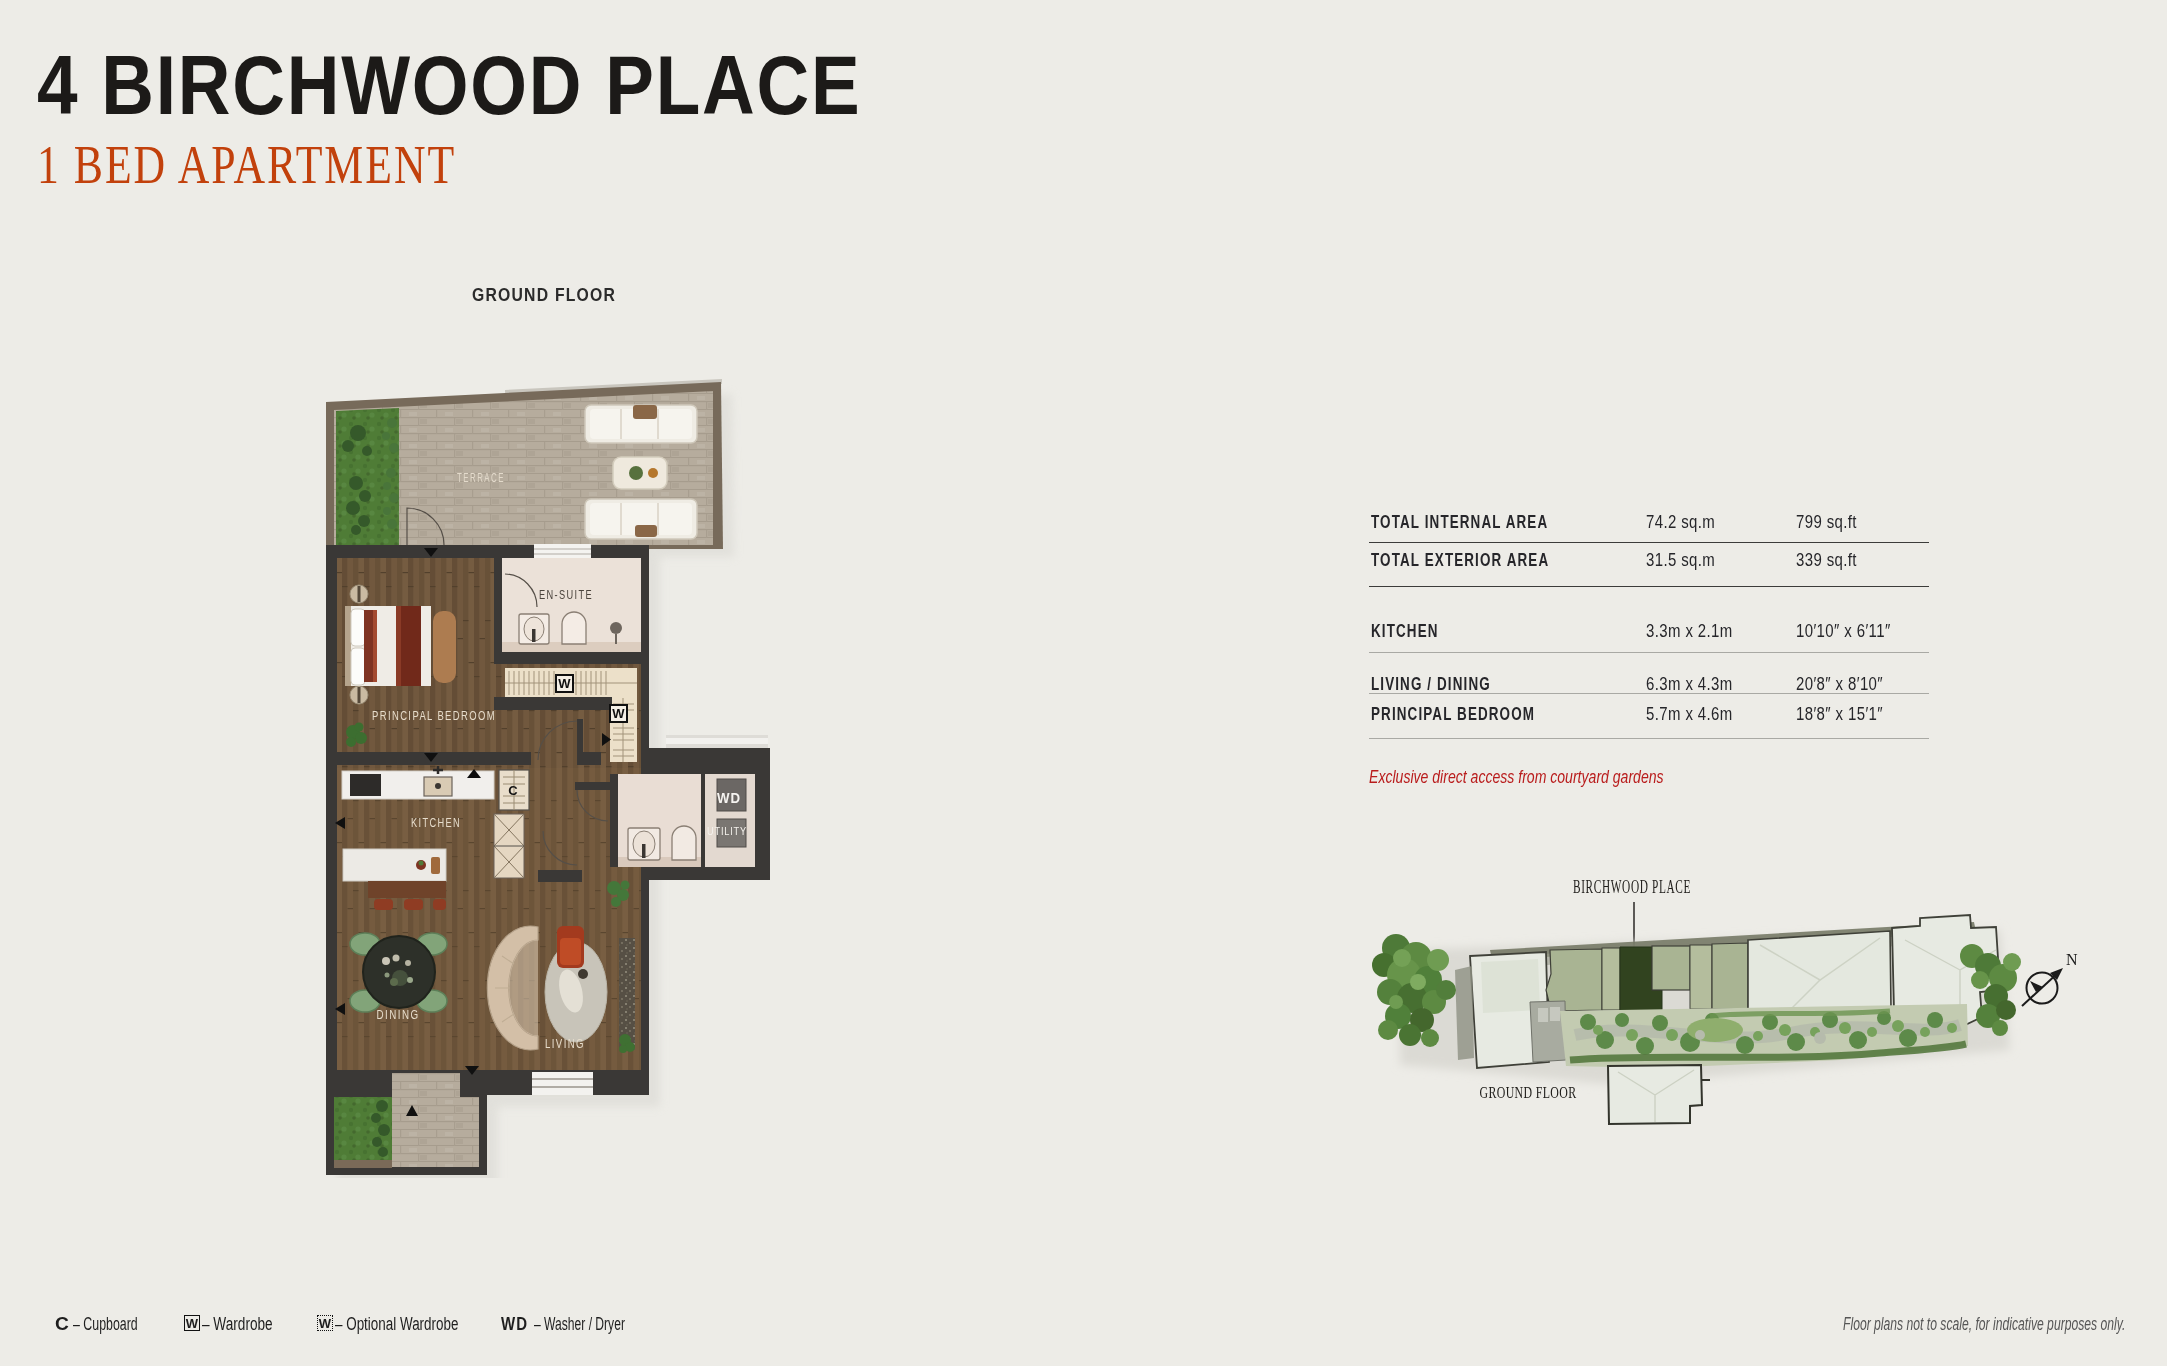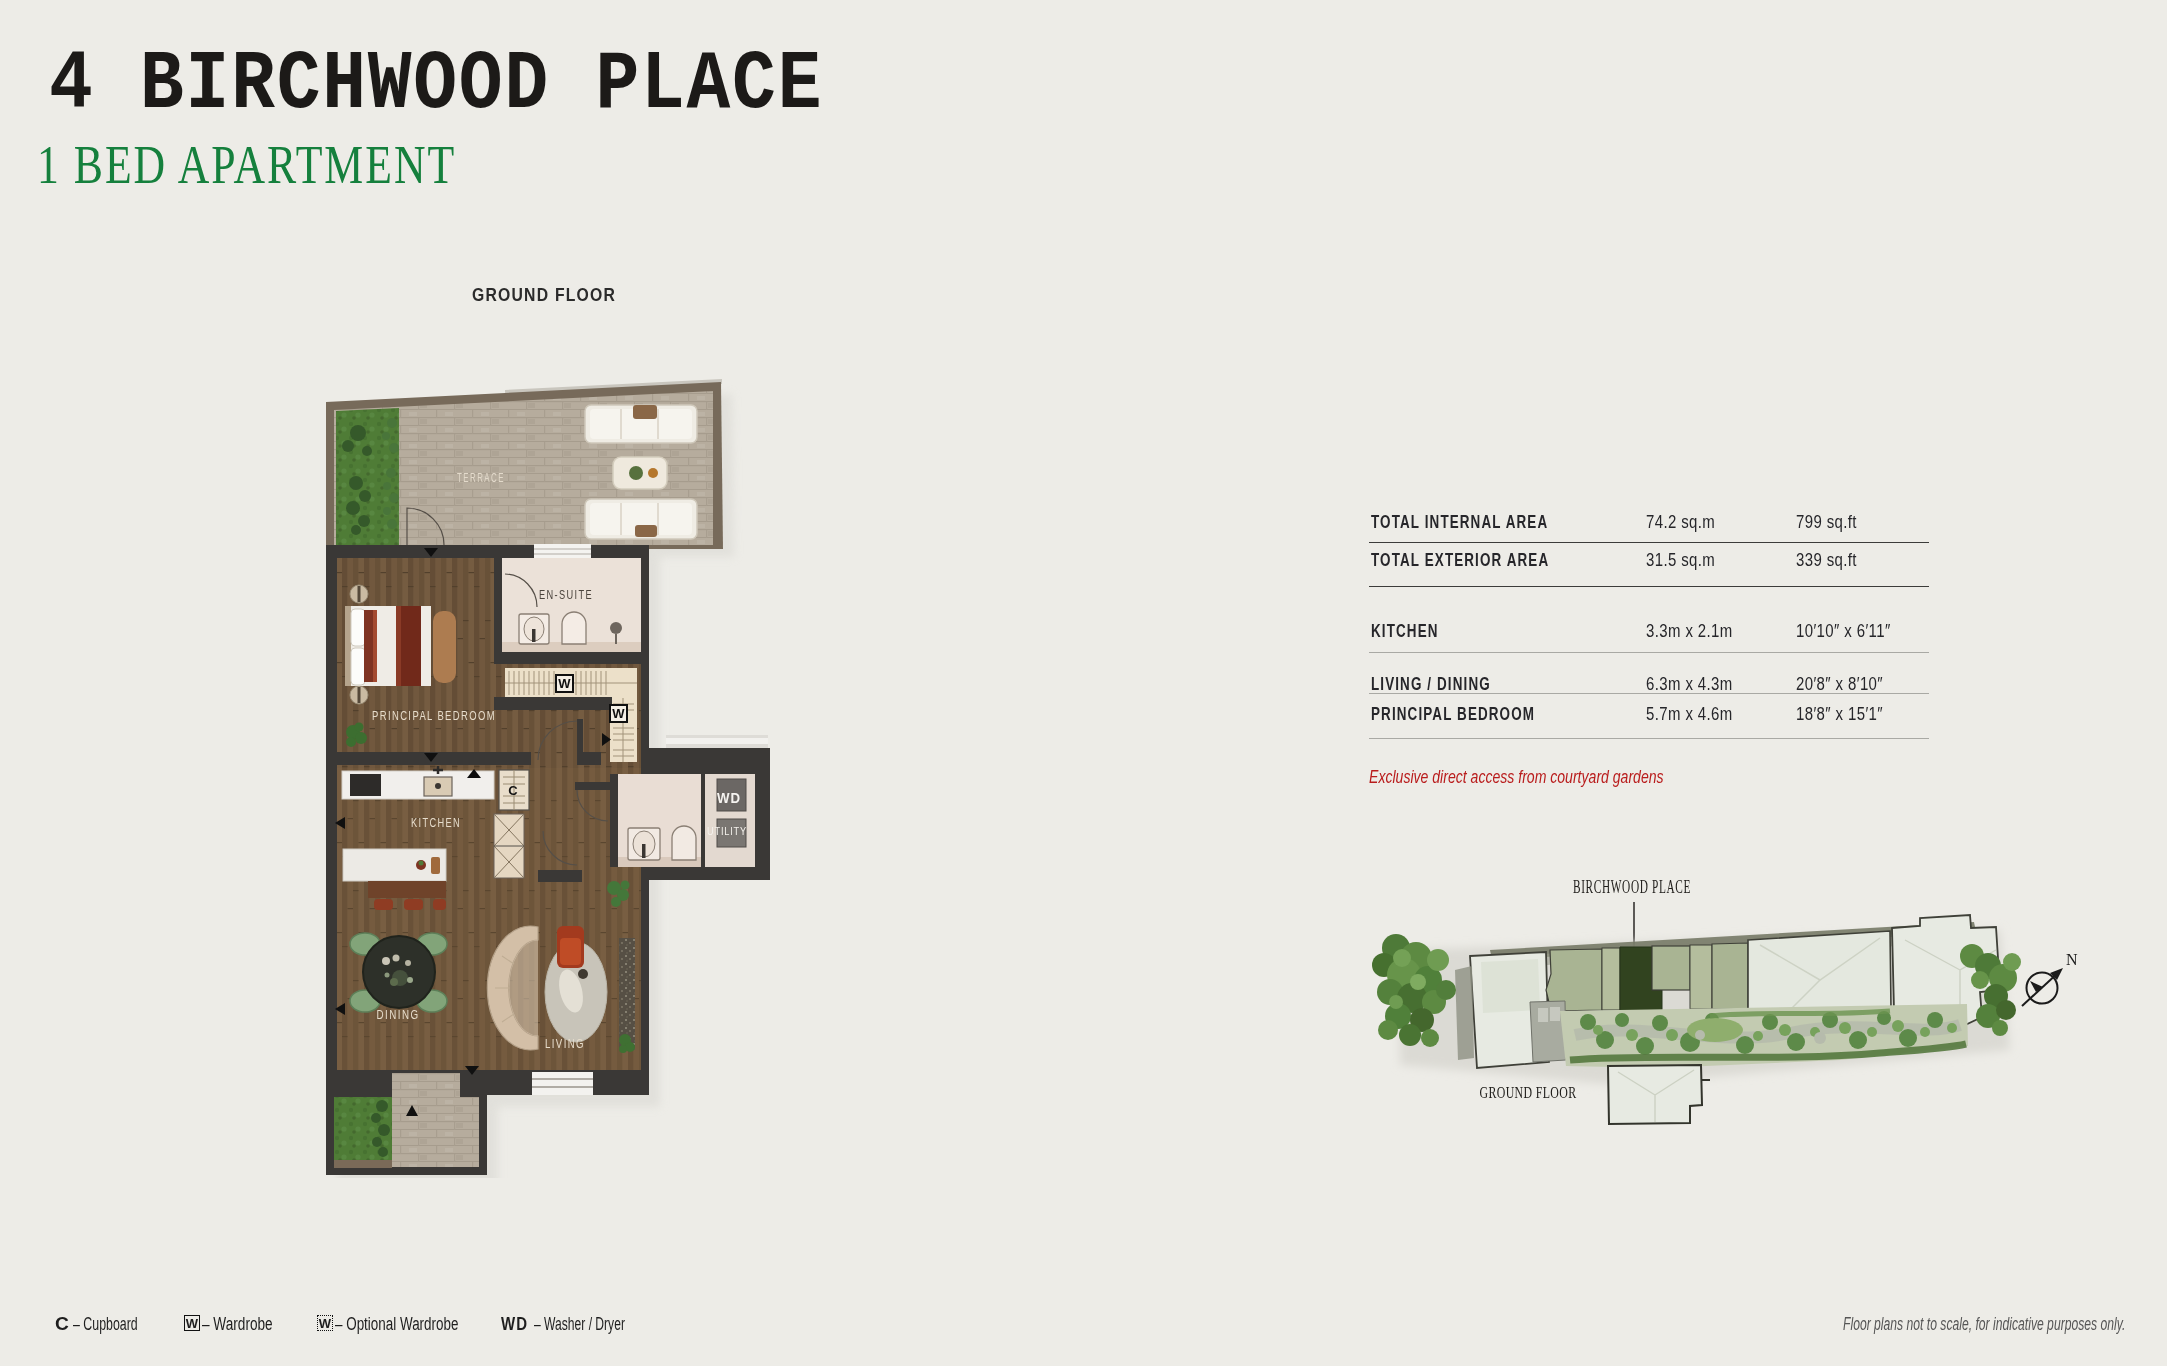--- a/index.html
+++ b/index.html
@@ -1,24 +1,24 @@
 <!DOCTYPE html>
 <html><head>
 <meta charset="utf-8">
 <style>
   html,body{margin:0;padding:0;}
   body{width:2167px;height:1366px;position:relative;background:#edece7;overflow:hidden;
        font-family:"Liberation Sans",sans-serif;}
   .abs{position:absolute;}
   .sx{display:inline-block;transform-origin:0 50%;white-space:nowrap;}
-  #title{left:37px;top:38px;font-family:Liberation Mono, monospace;font-weight:bold;
-         font-size:83px;letter-spacing:2px;color:#1c1a18;margin-left:12px;}
+  #title{left:37px;top:38px;font-family:Liberation Sans, sans-serif;font-weight:bold;
+         font-size:83px;letter-spacing:2px;color:#1c1a18;}
   #title .sx{transform:scaleX(0.879);}
   #subtitle{left:37px;top:133px;font-family:"Liberation Serif",serif;
-         font-size:55px;letter-spacing:2.5px;color:#15803d;}
+         font-size:55px;letter-spacing:2.5px;color:#c2410c;}
   #subtitle .sx{transform:scaleX(0.795);}
   #gflabel{left:472px;top:284px;font-size:19.2px;font-weight:bold;
          letter-spacing:1.5px;color:#2b2b2b;}
   #gflabel .sx{transform:scaleX(0.82);}
   #tbl{left:1369px;top:505px;width:560px;font-size:19.2px;color:#26262a;}
   #tbl .row{position:absolute;left:0;width:560px;height:24px;}
   #tbl .lab{position:absolute;left:2px;font-weight:bold;letter-spacing:1.6px;transform:scaleX(0.70);transform-origin:0 50%;white-space:nowrap;}
   #tbl .v1{position:absolute;left:277px;letter-spacing:0.5px;transform:scaleX(0.78);transform-origin:0 50%;white-space:nowrap;}
   #tbl .v2{position:absolute;left:427px;letter-spacing:0.5px;transform:scaleX(0.78);transform-origin:0 50%;white-space:nowrap;}
   #tbl .ln{position:absolute;left:0;width:560px;height:0;}

